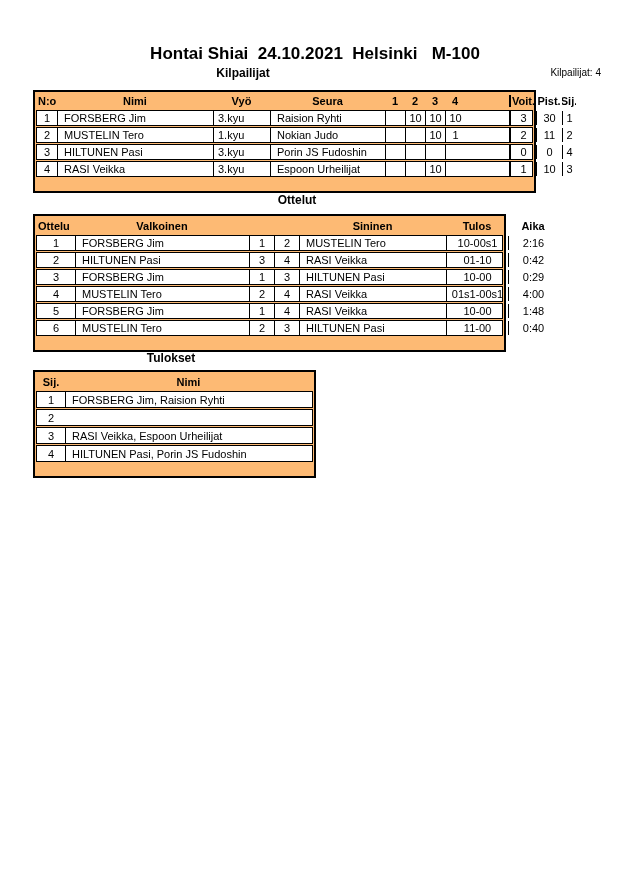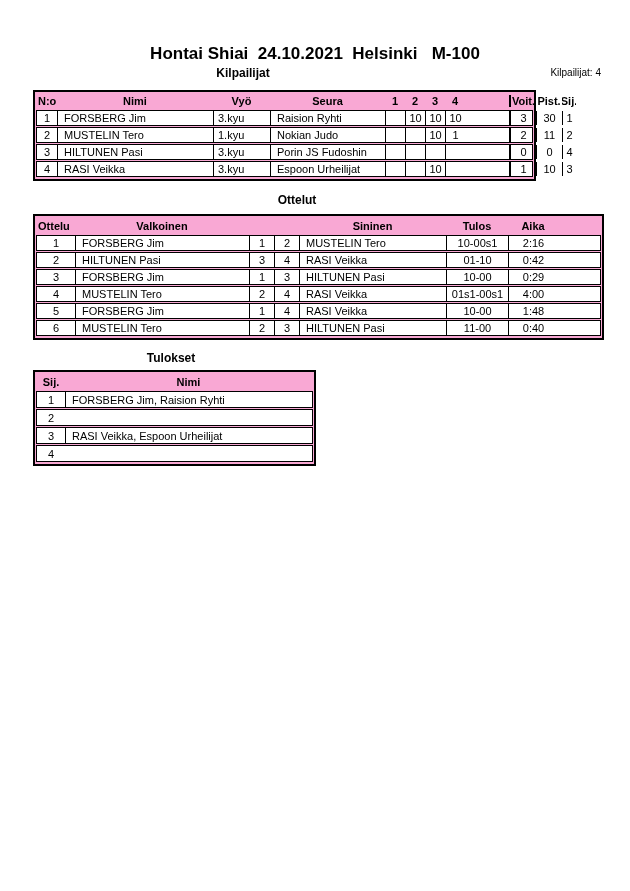--- a/index.html
+++ b/index.html
@@ -10,22 +10,22 @@
   .abs{position:absolute;}
   .title{
     top:44px;left:0;width:630px;text-align:center;
     font-size:17px;font-weight:bold;white-space:pre;letter-spacing:0px;
   }
   .seclabel{
     font-size:12px;font-weight:bold;transform:translateX(-50%);white-space:pre;
   }
   .count{font-size:10px;}
   .tbl{
-    border:2px solid #000;background:#f9a8d4;box-sizing:border-box;
-    padding-top:1px;padding-bottom:1px;
+    border:2px solid #000;background:#fdba74;box-sizing:border-box;
+    padding-top:1px;padding-bottom:13px;
   }
   .hrow{
     display:flex;align-items:center;font-weight:bold;font-size:11px;
     margin:0 1px;border:1px solid transparent;box-sizing:border-box;
   }
   .drow{
     display:flex;align-items:stretch;font-size:11px;
     border:1px solid #000;margin:1px;box-sizing:border-box;background:#fff;
   }
   .c{
@@ -37,21 +37,21 @@
   .c.hl{justify-content:flex-start;padding-left:1px;}
   .bl{border-left:1px solid #000;}
   .bl2{border-left:2px solid #000;margin-left:44px;}
   
   #tbl-kilpailijat{left:33px;top:90px;width:503px;}
   #tbl-kilpailijat .hrow{height:16px;}
   #tbl-kilpailijat .drow{height:16px;}
   .t1-no{width:20px;}.t1-nimi{width:156px;}.t1-vyo{width:57px;}.t1-seura{width:115px;}
   .t1-r{width:20px;}.t1-voit{width:27px;}.t1-pist{width:26px;}.t1-sij{width:14px;}
   
-  #tbl-ottelut{left:33px;top:214px;width:571px;}
+  #tbl-ottelut{left:33px;top:214px;width:473px;}
   #tbl-ottelut .hrow{height:17px;}
   #tbl-ottelut .drow{height:16px;}
   .t2-ottelu{width:38px;}.t2-valkoinen{width:174px;}.t2-n{width:25px;}
   .t2-sininen{width:147px;}.t2-tulos{width:62px;}.t2-aika{width:50px;}
   
   #tbl-tulokset{left:33px;top:370px;width:283px;}
   #tbl-tulokset .hrow{height:17px;}
   #tbl-tulokset .drow{height:17px;}
   .t3-sij{width:28px;}.t3-nimi{width:247px;}
 </style>
@@ -229,15 +229,16 @@
       <div class="c t3-sij">2</div>
     </div>
 
     <div class="drow">
       <div class="c t3-sij">3</div>
       <div class="c l t3-nimi bl">RASI Veikka, Espoon Urheilijat</div>
     </div>
 
     <div class="drow">
       <div class="c t3-sij">4</div>
+      <div class="c l t3-nimi bl">HILTUNEN Pasi, Porin JS Fudoshin</div>
     </div>
 
 </div>
 
 </body></html>

